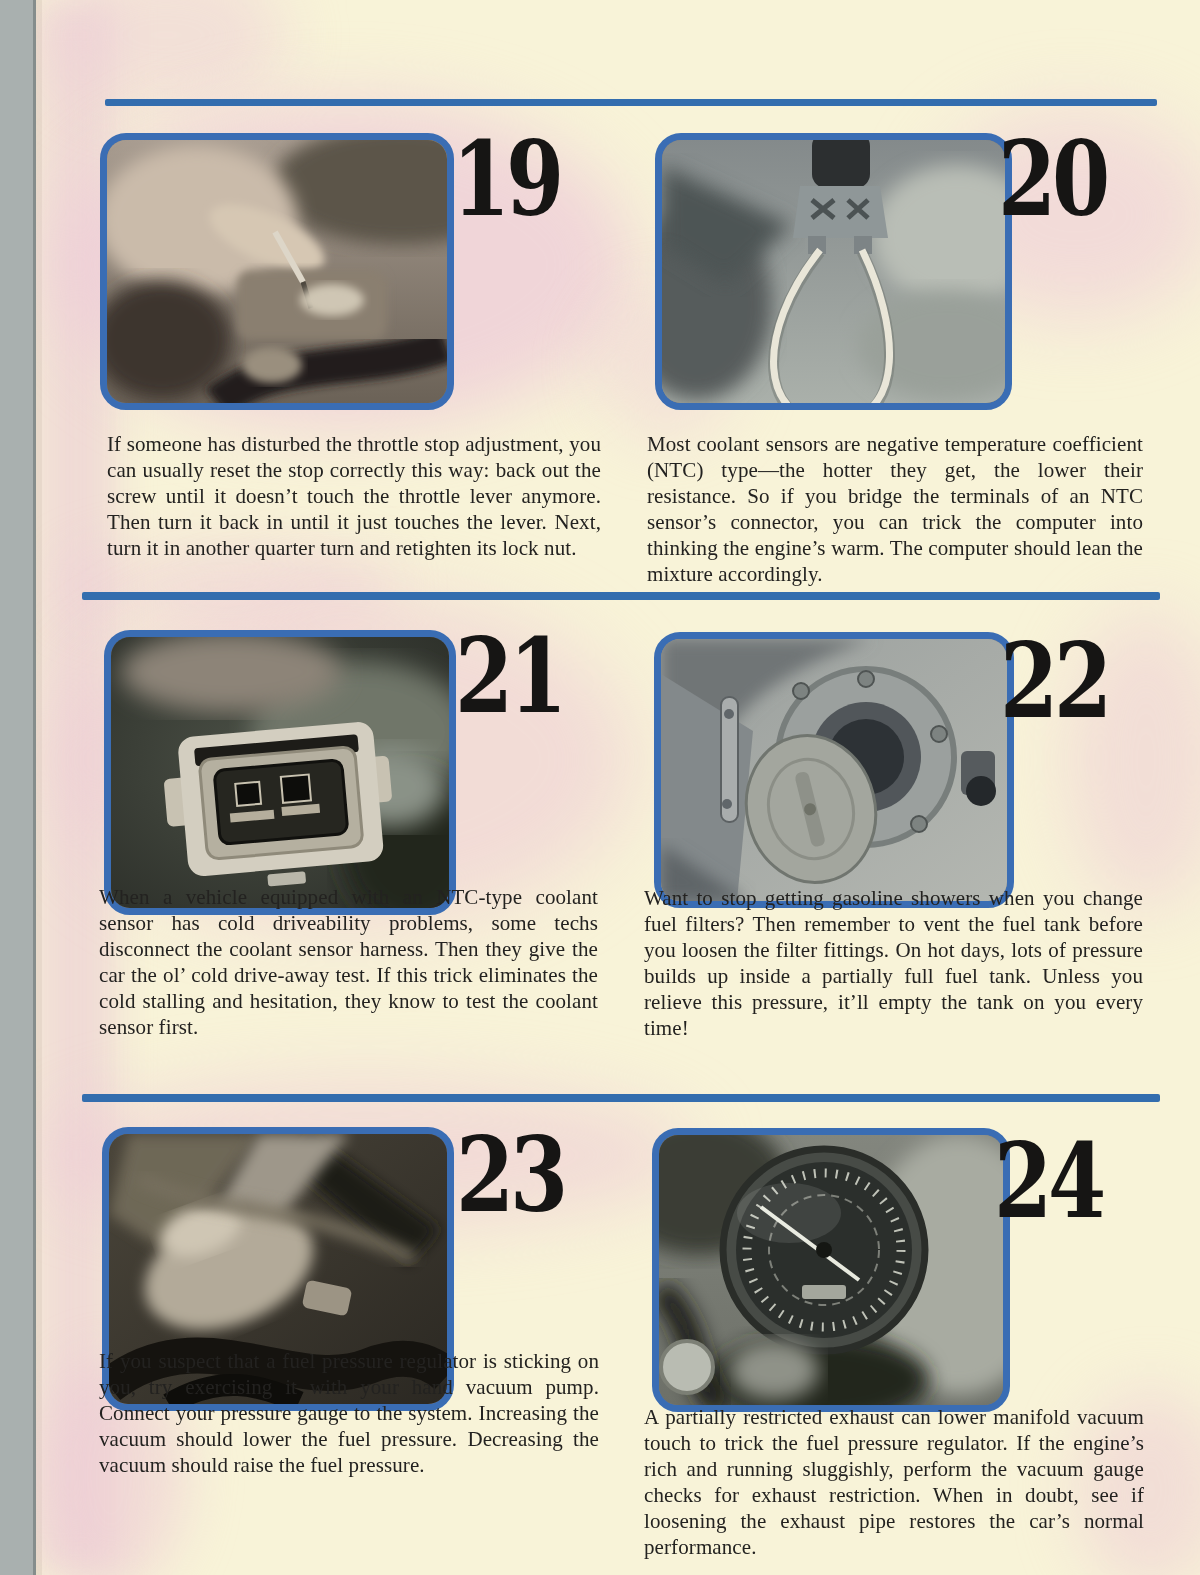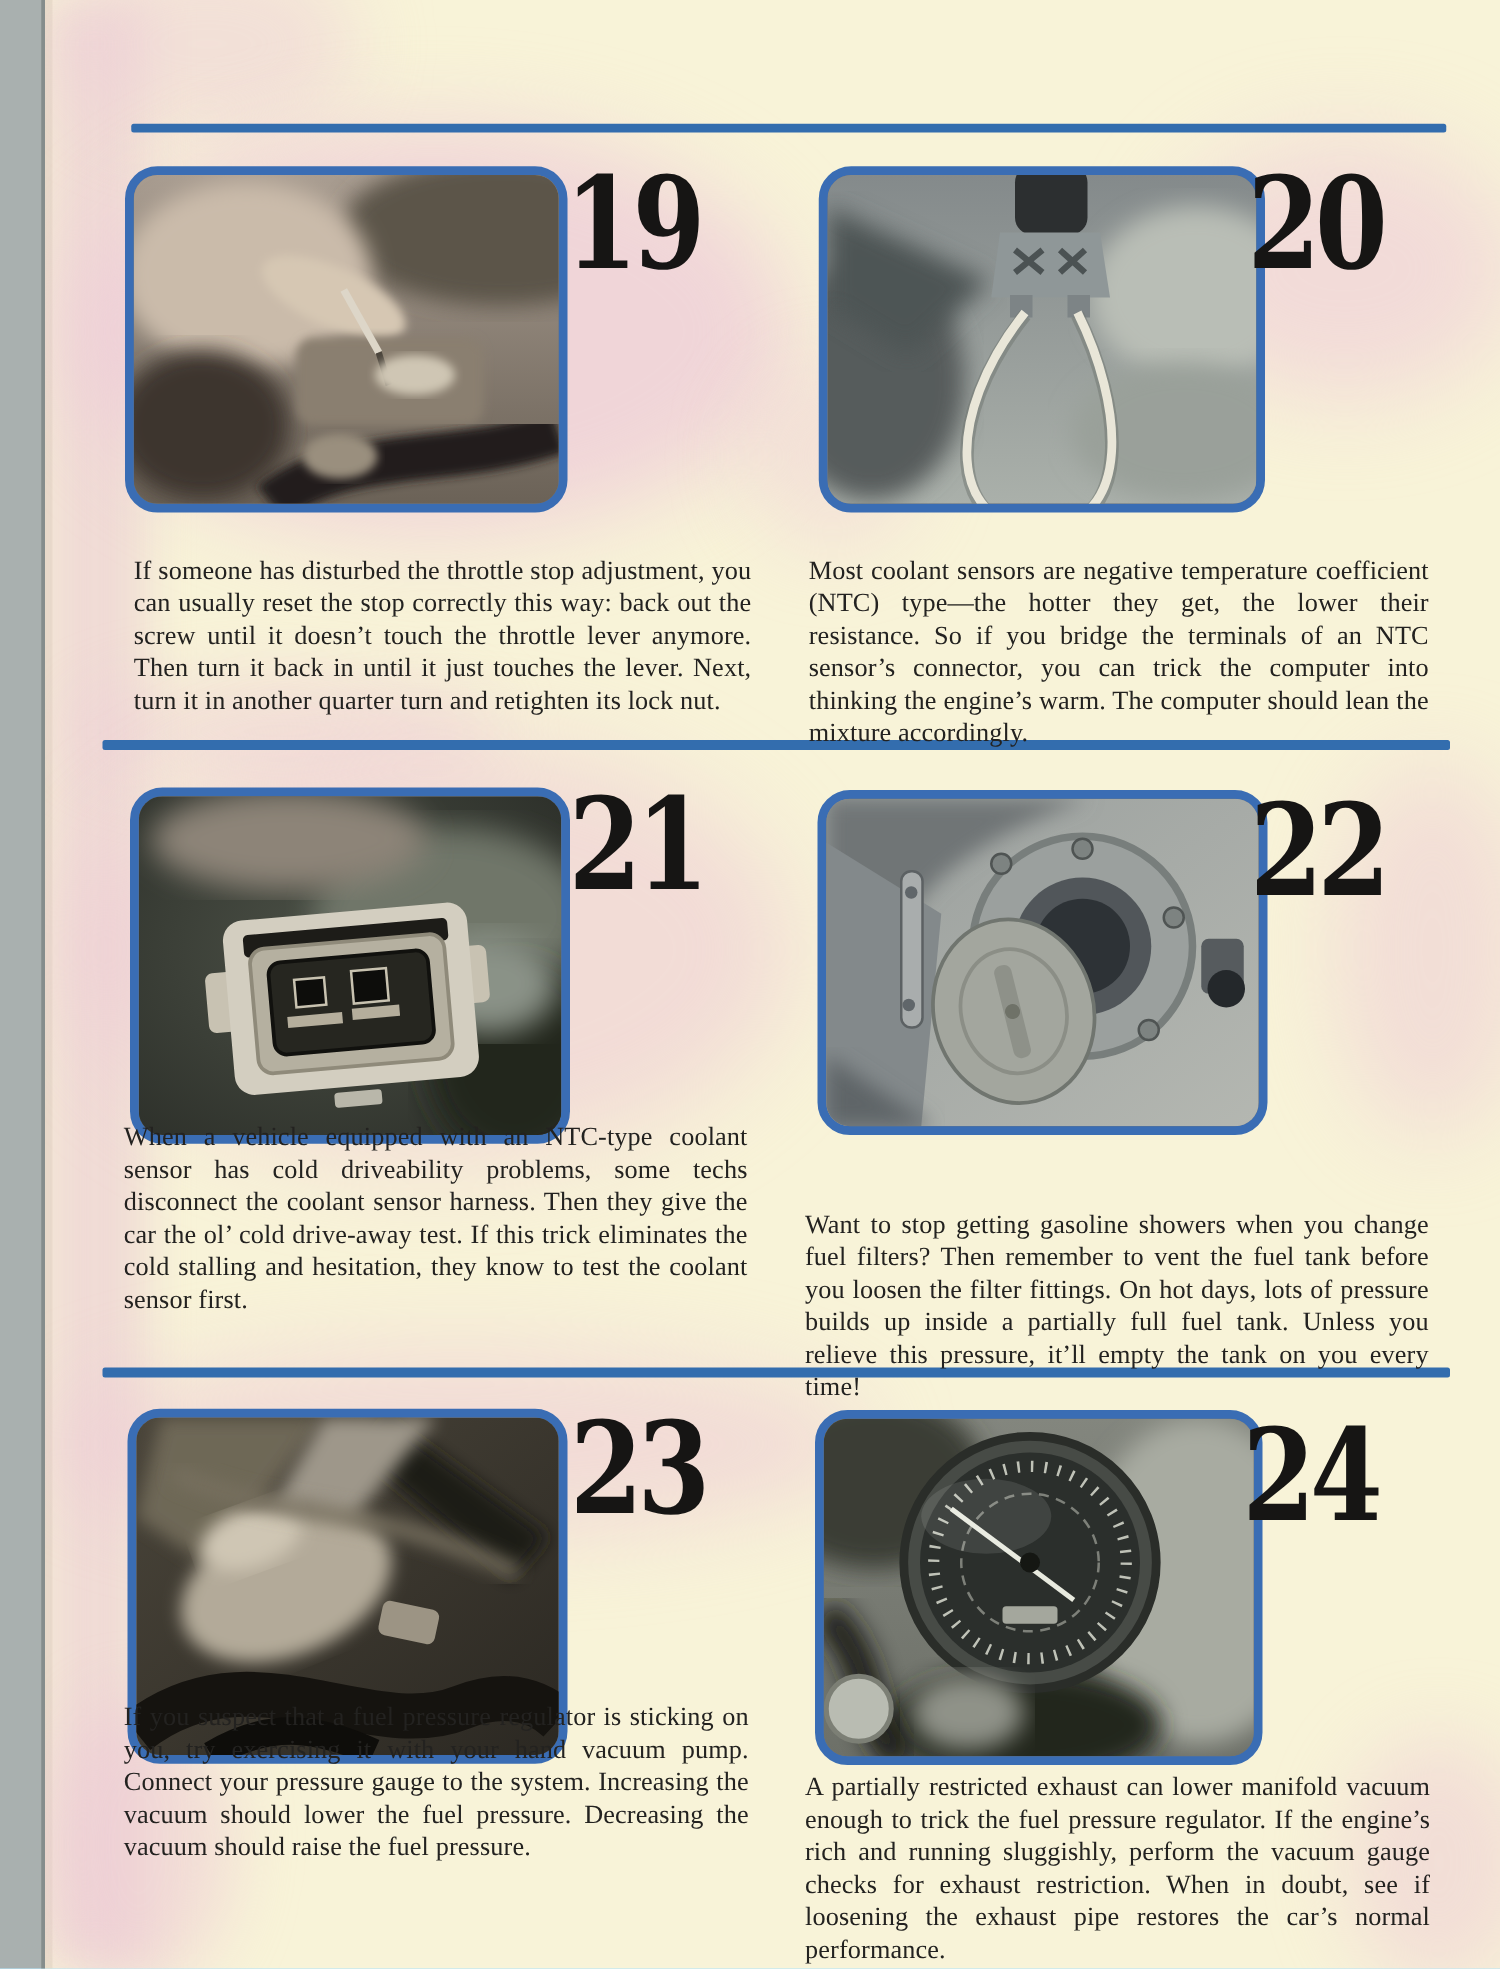--- a/index.html
+++ b/index.html
@@ -12,21 +12,21 @@
   .page-inner-shadow{position:absolute;left:0;top:0;width:6px;height:1575px;background:#ded7bd;opacity:.6;}
   .blob{position:absolute;border-radius:50%;pointer-events:none;}
   .rule{position:absolute;height:8px;background:#336dae;border-radius:2px;}
   .photo{position:absolute;border:7px solid #3a6db4;border-radius:26px;overflow:hidden;background:#777;}
   .photo svg{display:block;width:100%;height:100%;}
   .fig-num{position:absolute;font-family:"DejaVu Serif",serif;font-weight:bold;
            font-size:102px;line-height:1;color:#161514;letter-spacing:-5px;
            transform:scaleX(.82);transform-origin:left top;white-space:nowrap;}
   .caption{position:absolute;font-family:"Liberation Serif",serif;font-size:21px;
            line-height:26px;color:#232220;text-align:justify;text-align-last:left;
-           letter-spacing:.1px;margin-top:12px;}
+           letter-spacing:.1px;}
 </style>
 </head>
 <body>
 
 <div class="canvas">
   <div class="edge-strip"></div>
   <div class="edge-line"></div>
 
   <div class="page">
     <div class="page-inner-shadow"></div>
@@ -169,21 +169,21 @@
         <ellipse cx="150" cy="170" rx="42" ry="50" fill="none" stroke="#8b8e86" stroke-width="3"></ellipse>
         <rect x="142" y="132" width="14" height="76" rx="6" fill="#8e9189"></rect>
         <circle cx="149" cy="170" r="6" fill="#6f7268"></circle>
       </g>
       <rect x="300" y="112" width="34" height="44" rx="6" fill="#565b5e"></rect>
       <circle cx="320" cy="152" r="15" fill="#24282b"></circle>
       <path d="M0,205 L86,262 L0,262 Z" fill="#5f6567" filter="url(#b22)"></path>
     </svg>
   </div>
   <div class="fig-num" style="left:1000px;top:630px;">22</div>
-  <div class="caption" style="left:644px;top:954px;width:499px;">Want to stop getting gasoline showers when you change fuel filters? Then remember to vent the fuel tank before you loosen the filter fittings. On hot days, lots of pressure builds up inside a partially full fuel tank. Unless you relieve this pressure, it’ll empty the tank on you every time!</div>
+  <div class="caption" style="left:644px;top:885px;width:499px;">Want to stop getting gasoline showers when you change fuel filters? Then remember to vent the fuel tank before you loosen the filter fittings. On hot days, lots of pressure builds up inside a partially full fuel tank. Unless you relieve this pressure, it’ll empty the tank on you every time!</div>
 
   <div class="photo" style="left:102px;top:1127px;width:338px;height:270px;">
     <svg viewBox="0 0 338 270" preserveAspectRatio="none">
       <defs>
         <linearGradient id="g23" x1="0" y1="0" x2="1" y2="1">
           <stop offset="0" stop-color="#4a453a"></stop>
             <stop offset="1" stop-color="#2b2822"></stop>
         </linearGradient>
         <filter id="b23">
             <feGaussianBlur stdDeviation="7"></feGaussianBlur>
@@ -226,14 +226,14 @@
       <circle cx="165" cy="115" r="77" fill="none" stroke="#d9dcd0" stroke-width="9" stroke-dasharray="2 9" opacity=".85"></circle>
       <circle cx="165" cy="115" r="55" fill="none" stroke="#cfd2c6" stroke-width="2" stroke-dasharray="8 6" opacity=".5"></circle>
       <rect x="143" y="150" width="44" height="14" rx="3" fill="#d8dacd" opacity=".7"></rect>
       <line x1="200" y1="145" x2="102" y2="72" stroke="#e8eadf" stroke-width="4"></line>
       <circle cx="165" cy="115" r="8" fill="#151713"></circle>
       <ellipse cx="130" cy="78" rx="52" ry="30" fill="#ffffff" opacity=".1"></ellipse>
       <ellipse cx="115" cy="235" rx="45" ry="30" fill="#8f9288" filter="url(#b24)"></ellipse>
     </svg>
   </div>
   <div class="fig-num" style="left:994px;top:1130px;">24</div>
-  <div class="caption" style="left:644px;top:1404px;width:500px;">A partially restricted exhaust can lower manifold vacuum enough to trick the fuel pressure regulator. If the engine’s rich and running sluggishly, perform the vacuum gauge checks for exhaust restriction. When in doubt, see if loosening the exhaust pipe restores the car’s normal performance.</div>
+  <div class="caption" style="left:644px;top:1404px;width:500px;">A partially restricted exhaust can lower manifold vacuum touch to trick the fuel pressure regulator. If the engine’s rich and running sluggishly, perform the vacuum gauge checks for exhaust restriction. When in doubt, see if loosening the exhaust pipe restores the car’s normal performance.</div>
 </div>
 
 </body></html>

